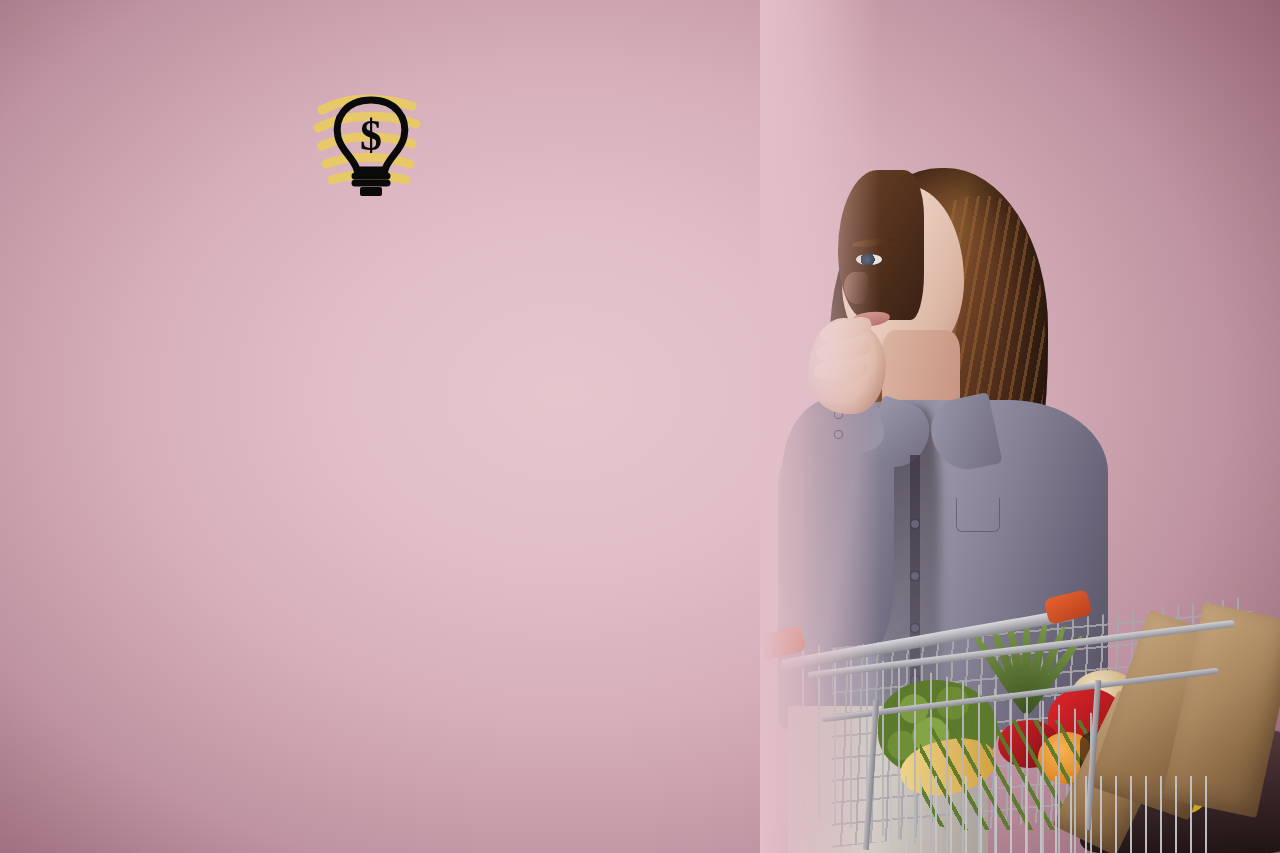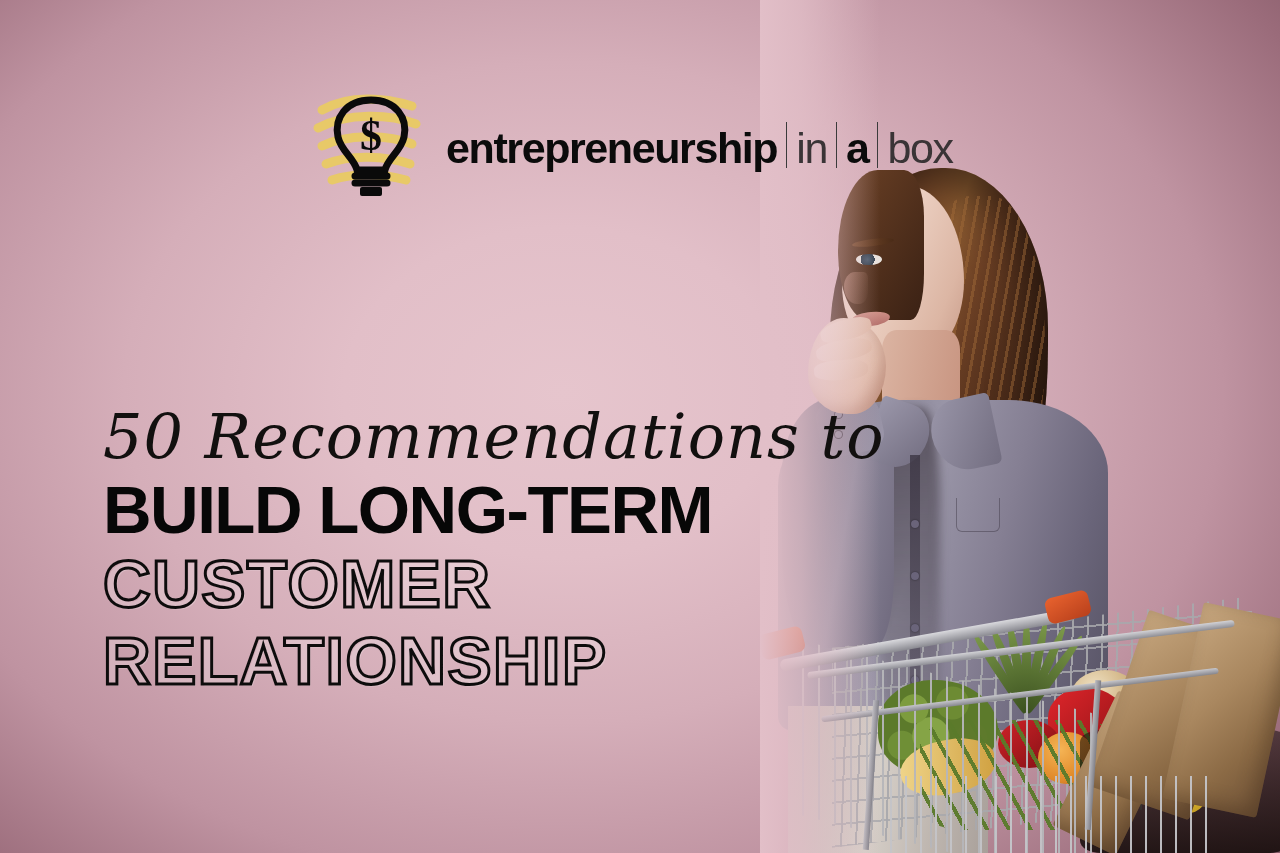--- a/index.html
+++ b/index.html
@@ -531,31 +531,16 @@
         <g fill="none" stroke="#0a0a0a" stroke-width="7" stroke-linecap="round">
           <path d="M59 16 C 34 16, 22 34, 26 53 C 29 67, 42 74, 45 86 L 73 86 C 76 74, 89 67, 92 53 C 96 34, 84 16, 59 16 Z"></path>
           <path d="M43 92 H 75"></path>
           <path d="M43 99 H 75"></path>
         </g>
         <rect x="48" y="103" width="22" height="9" rx="2" fill="#0a0a0a"></rect>
         <text x="59" y="66" font-family="'Liberation Serif', serif" font-size="44" font-weight="bold" text-anchor="middle" fill="#0a0a0a">$</text>
       </svg>
     </div>
 
-    <div class="wordmark">
-      <span class="wm-main">entrepreneurship</span>
-      <span class="wm-sep"></span>
-      <span class="wm-light">in</span>
-      <span class="wm-sep"></span>
-      <span class="wm-bold">a</span>
-      <span class="wm-sep"></span>
-      <span class="wm-light">box</span>
-    </div>
   </div>
 
-  <div id="headline">
-    <div class="line-script">50 Recommendations to</div>
-    <div class="line-bold">BUILD LONG-TERM</div>
-    <div class="line-outline">CUSTOMER</div>
-    <div class="line-outline">RELATIONSHIP</div>
-  </div>
 
 </div>
 
 </body></html>

